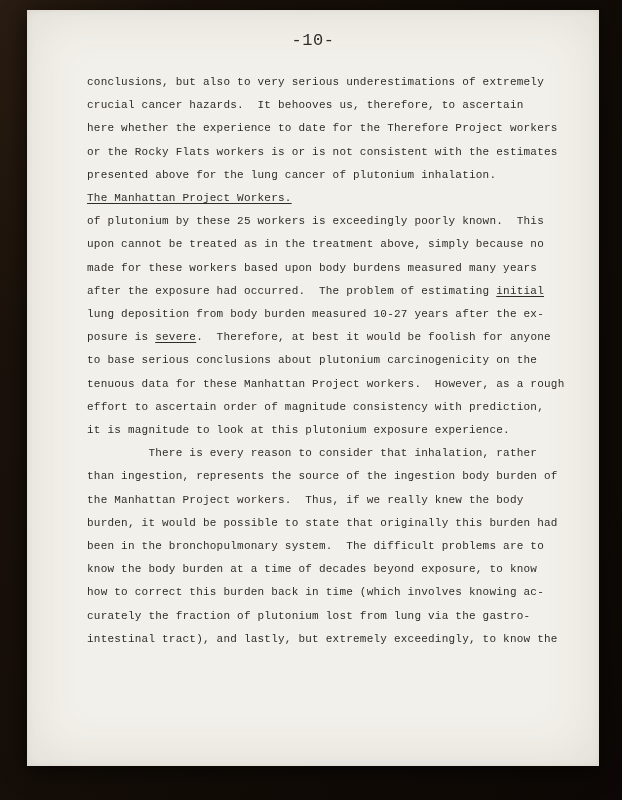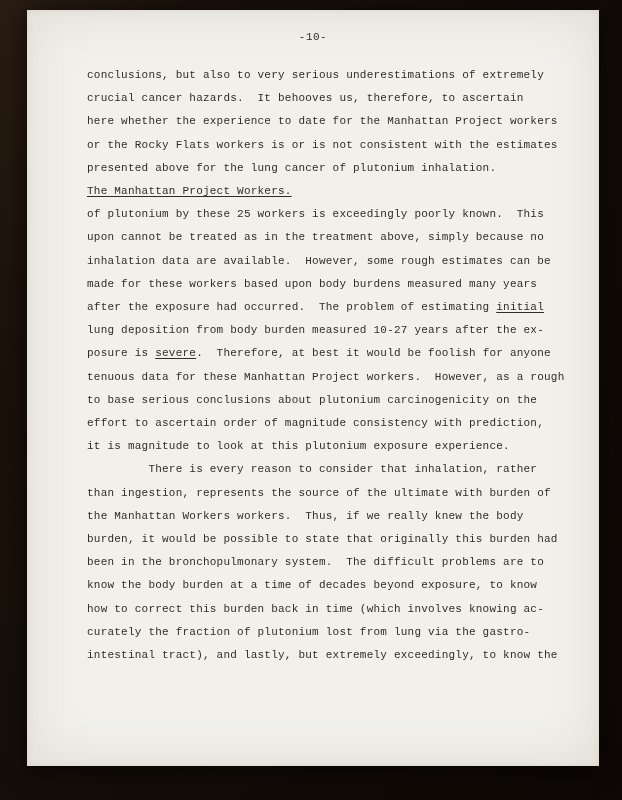--- a/index.html
+++ b/index.html
@@ -27,21 +27,21 @@
     height: 756px;
     background: #f2f0ea;
     box-shadow:
       0 4px 22px rgba(0,0,0,0.65),
       inset 0 0 55px rgba(90,80,60,0.12),
       inset 0 0 6px rgba(120,110,90,0.10);
   }
   .page-number {
     margin-top: 21px;
     text-align: center;
-    font-size: 11px;
+    font-size: 17px;
     letter-spacing: 0.5px;
     color: #2f2d29;
   }
   .text-block {
     margin: 21px 0 16px 60px;
   }
   .line {
     white-space: pre;
     font-size: 11px;
     line-height: 23.2px;
@@ -56,38 +56,37 @@
 </head>
 <body>
 
 <div class="backdrop">
   <div class="page">
     <div class="page-number">-10-</div>
     <div class="text-block">
 
       <div class="line"><span>conclusions, but also to very serious underestimations of extremely</span><span class="u"></span><span></span></div>
       <div class="line"><span>crucial cancer hazards.  It behooves us, therefore, to ascertain</span><span class="u"></span><span></span></div>
-      <div class="line"><span>here whether the experience to date for the Manhattan Project workers</span><span class="u"></span><span></span></div>
+      <div class="line"><span>here whether the experience to date for the Therefore Project workers</span><span class="u"></span><span></span></div>
       <div class="line"><span>or the Rocky Flats workers is or is not consistent with the estimates</span><span class="u"></span><span></span></div>
       <div class="line"><span>presented above for the lung cancer of plutonium inhalation.</span><span class="u"></span><span></span></div>
       <div class="line"><span></span><span class="u">The Manhattan Project Workers.</span><span></span></div>
       <div class="line"><span>of plutonium by these 25 workers is exceedingly poorly known.  This</span><span class="u"></span><span></span></div>
       <div class="line"><span>upon cannot be treated as in the treatment above, simply because no</span><span class="u"></span><span></span></div>
-      <div class="line"><span>inhalation data are available.  However, some rough estimates can be</span><span class="u"></span><span></span></div>
       <div class="line"><span>made for these workers based upon body burdens measured many years</span><span class="u"></span><span></span></div>
       <div class="line"><span>after the exposure had occurred.  The problem of estimating </span><span class="u">initial</span><span></span></div>
       <div class="line"><span>lung deposition from body burden measured 10-27 years after the ex-</span><span class="u"></span><span></span></div>
       <div class="line"><span>posure is </span><span class="u">severe</span><span>.  Therefore, at best it would be foolish for anyone</span></div>
+      <div class="line"><span>to base serious conclusions about plutonium carcinogenicity on the</span><span class="u"></span><span></span></div>
       <div class="line"><span>tenuous data for these Manhattan Project workers.  However, as a rough</span><span class="u"></span><span></span></div>
-      <div class="line"><span>to base serious conclusions about plutonium carcinogenicity on the</span><span class="u"></span><span></span></div>
       <div class="line"><span>effort to ascertain order of magnitude consistency with prediction,</span><span class="u"></span><span></span></div>
       <div class="line"><span>it is magnitude to look at this plutonium exposure experience.</span><span class="u"></span><span></span></div>
       <div class="line"><span>         There is every reason to consider that inhalation, rather</span><span class="u"></span><span></span></div>
-      <div class="line"><span>than ingestion, represents the source of the ultimate with burden of</span><span class="u"></span><span></span></div>
-      <div class="line"><span>the Manhattan Workers workers.  Thus, if we really knew the body</span><span class="u"></span><span></span></div>
+      <div class="line"><span>than ingestion, represents the source of the ingestion body burden of</span><span class="u"></span><span></span></div>
+      <div class="line"><span>the Manhattan Project workers.  Thus, if we really knew the body</span><span class="u"></span><span></span></div>
       <div class="line"><span>burden, it would be possible to state that originally this burden had</span><span class="u"></span><span></span></div>
       <div class="line"><span>been in the bronchopulmonary system.  The difficult problems are to</span><span class="u"></span><span></span></div>
       <div class="line"><span>know the body burden at a time of decades beyond exposure, to know</span><span class="u"></span><span></span></div>
       <div class="line"><span>how to correct this burden back in time (which involves knowing ac-</span><span class="u"></span><span></span></div>
       <div class="line"><span>curately the fraction of plutonium lost from lung via the gastro-</span><span class="u"></span><span></span></div>
       <div class="line"><span>intestinal tract), and lastly, but extremely exceedingly, to know the</span><span class="u"></span><span></span></div>
 
     </div>
   </div>
 </div>

